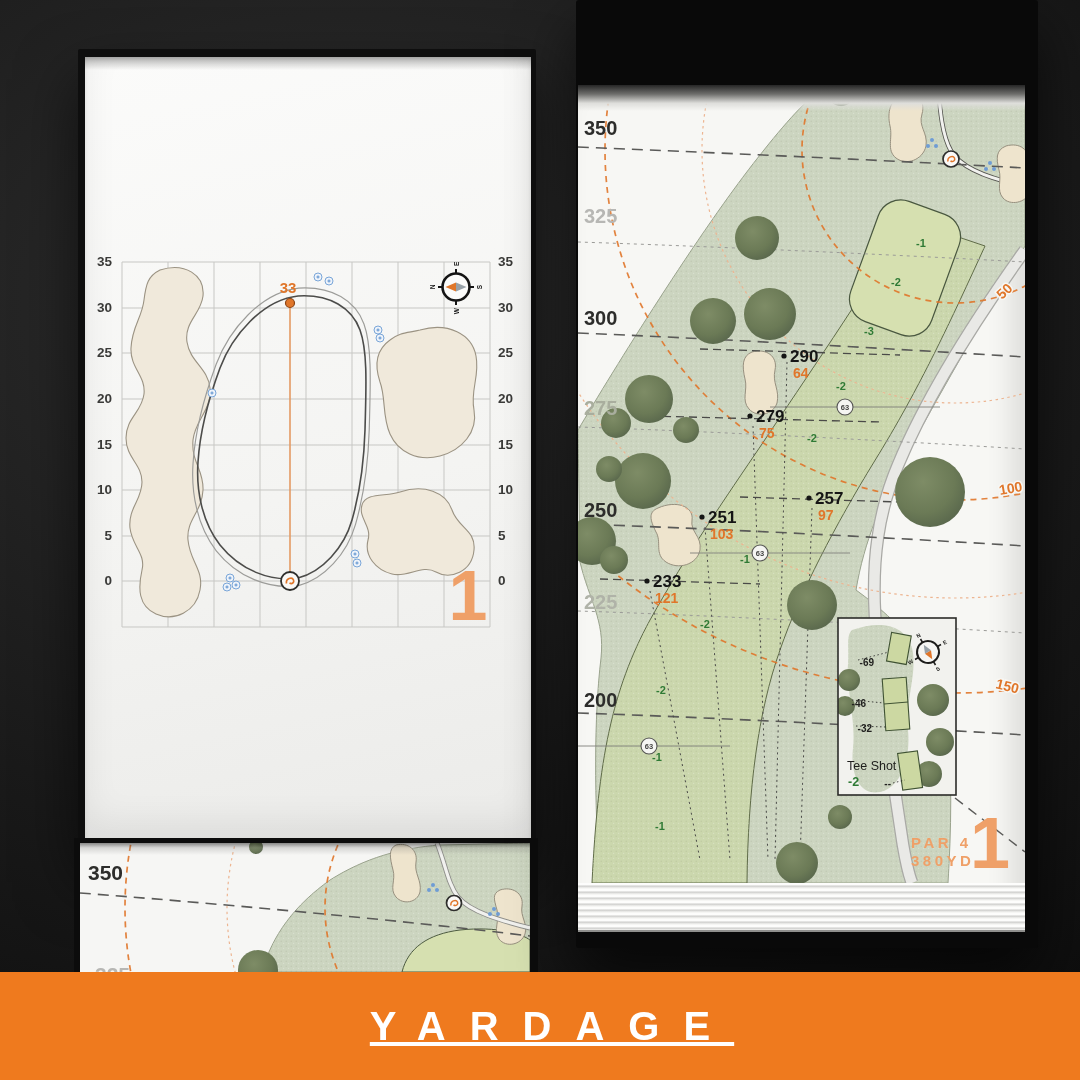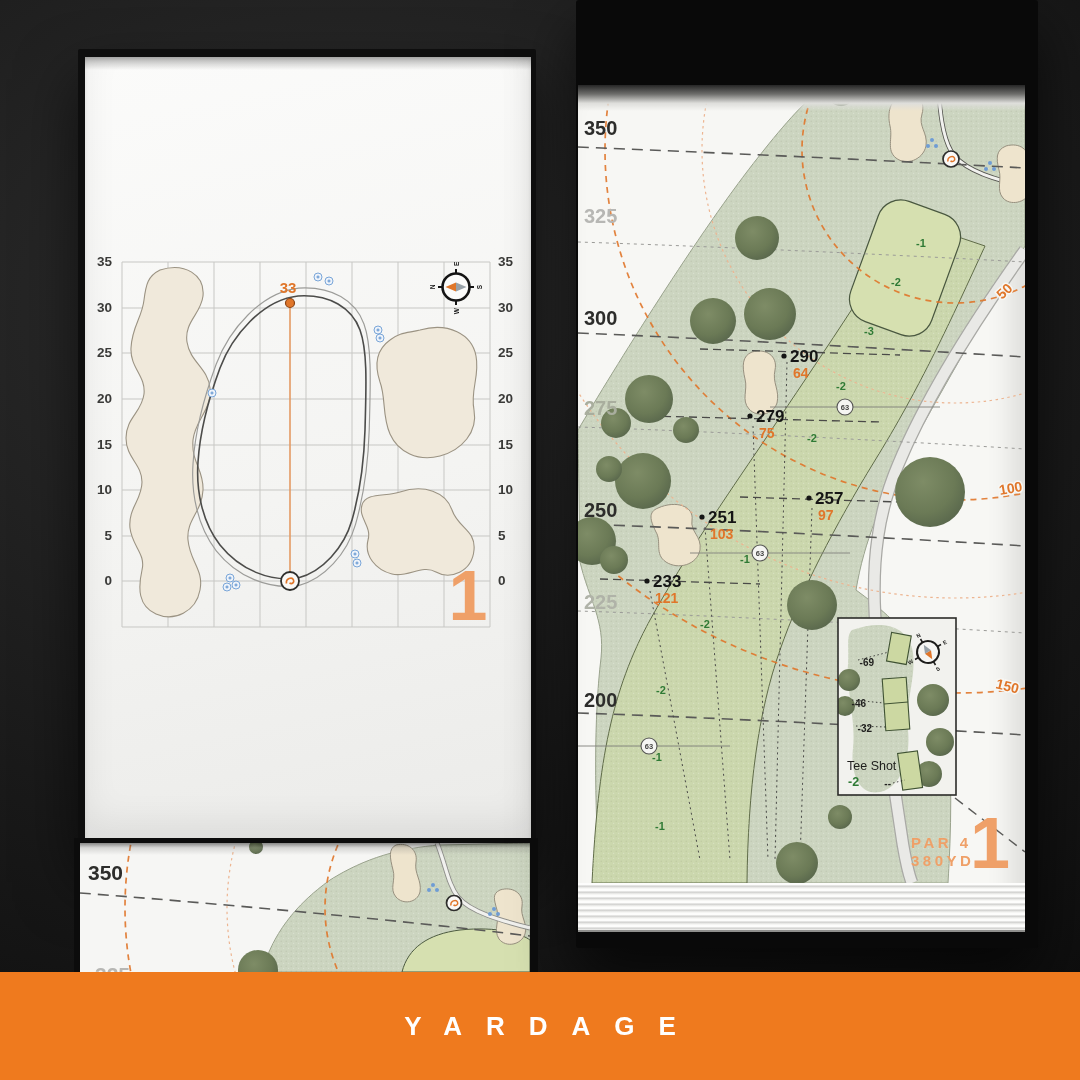--- a/index.html
+++ b/index.html
@@ -25,21 +25,21 @@
     box-shadow:0 30px 60px rgba(0,0,0,.65);}
   .right-page{left:578px;top:85px;width:447px;height:845px;background:#f7f7f4;
     box-shadow:inset -14px 0 26px rgba(0,0,0,.10);}
   .right-curl{left:578px;top:85px;width:447px;height:26px;
     background:linear-gradient(180deg,#262626 0%,#6e6e6c 35%,#dededb 70%,rgba(251,251,249,0) 100%);}
   .right-ridges{left:578px;top:883px;width:447px;height:47px;
     background:repeating-linear-gradient(180deg,#fdfdfc 0px,#fdfdfc 2px,#ccccca 3px,#f2f2f0 5px,#fafaf8 6px);
     border-bottom:2px solid #8f8f8d;}
   
   .banner{left:0;top:972px;width:1080px;height:108px;display:flex;align-items:center;justify-content:center;}
-  .banner-label{color:#fff;font-size:26px;font-weight:700;letter-spacing:24px;padding-left:24px;line-height:1;}
+  .banner-label{color:#fff;font-size:40px;font-weight:700;letter-spacing:24px;padding-left:24px;line-height:1;text-decoration:underline;}
 </style>
 </head>
 <body>
 
 <div class="stage">
 
   <div class="abs left-base"></div>
   <div class="abs left-page"></div>
   <div class="abs left-page-curl"></div>
 

